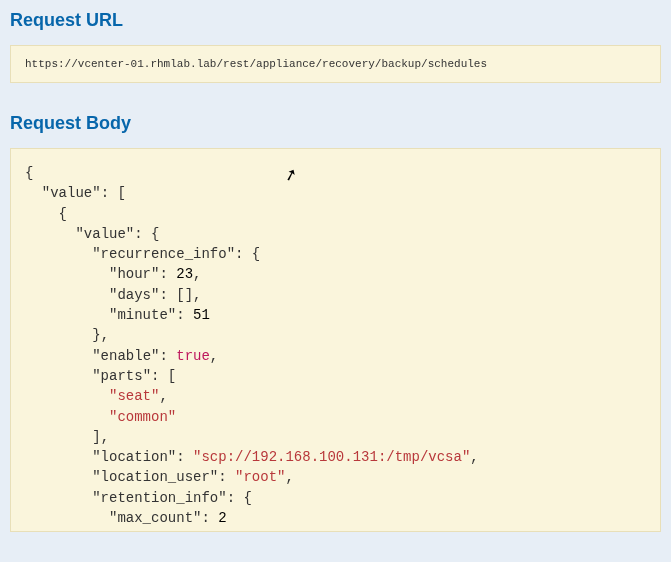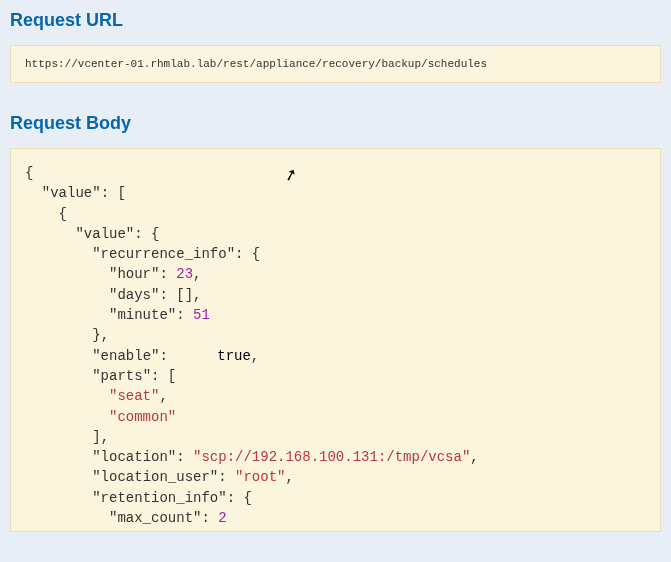--- a/index.html
+++ b/index.html
@@ -37,22 +37,22 @@
     font-family: SFMono-Regular, Menlo, Consolas, "Liberation Mono", monospace;
     font-size: 14px;
     color: #333;
     line-height: 1.45;
     white-space: pre;
     overflow: hidden;
     height: 358px;
   }
   .tok-key    { color: #333; }
   .tok-str    { color: #b8383b; }
-  .tok-num    { color: #a21caf; }
-  .tok-bool   { color: #000000; margin-left: 41px; }
+  .tok-num    { color: #000000; }
+  .tok-bool   { color: #be185d; }
   .tok-punc   { color: #333; }
   .cursor-glyph {
     position: absolute;
     font-size: 16px;
     color: #000;
     left: 284px;
     top: 165px;
     pointer-events: none;
     transform: rotate(-18deg);
   }

